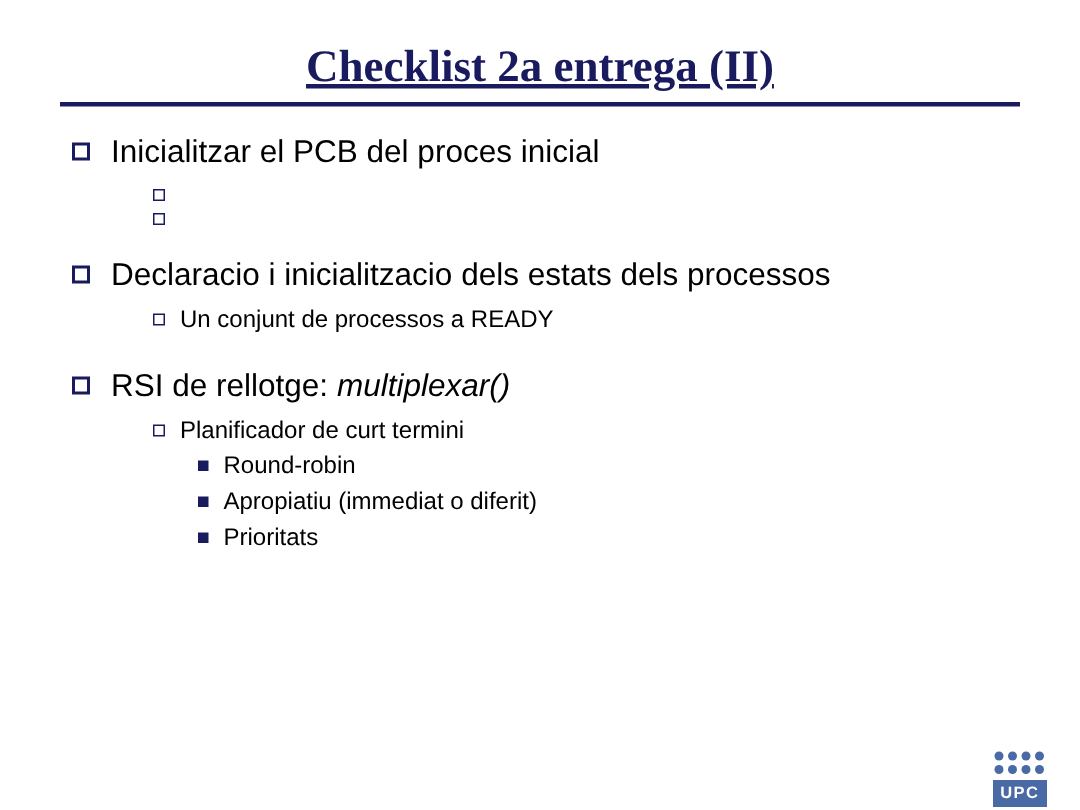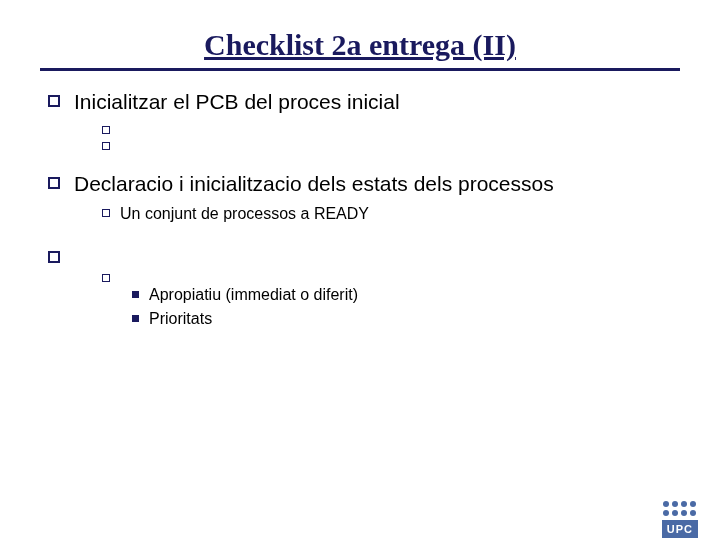--- a/index.html
+++ b/index.html
@@ -133,23 +133,31 @@
   </div>
   <div class="l2">
     <div class="bullet"></div>
     <div class="text">Un conjunt de processos a READY</div>
   </div>
 
   <div class="gap"></div>
 
   <div class="l1">
     <div class="bullet"></div>
+    <div class="text">
+      <span>RSI de rellotge: </span><span class="ital">multiplexar()</span>
+    </div>
   </div>
   <div class="l2">
     <div class="bullet"></div>
+    <div class="text">Planificador de curt termini</div>
+  </div>
+  <div class="l3">
+    <div class="bullet"></div>
+    <div class="text">Round-robin</div>
   </div>
   <div class="l3">
     <div class="bullet"></div>
     <div class="text">Apropiatiu (immediat o diferit)</div>
   </div>
   <div class="l3">
     <div class="bullet"></div>
     <div class="text">Prioritats</div>
   </div>
 </div>

